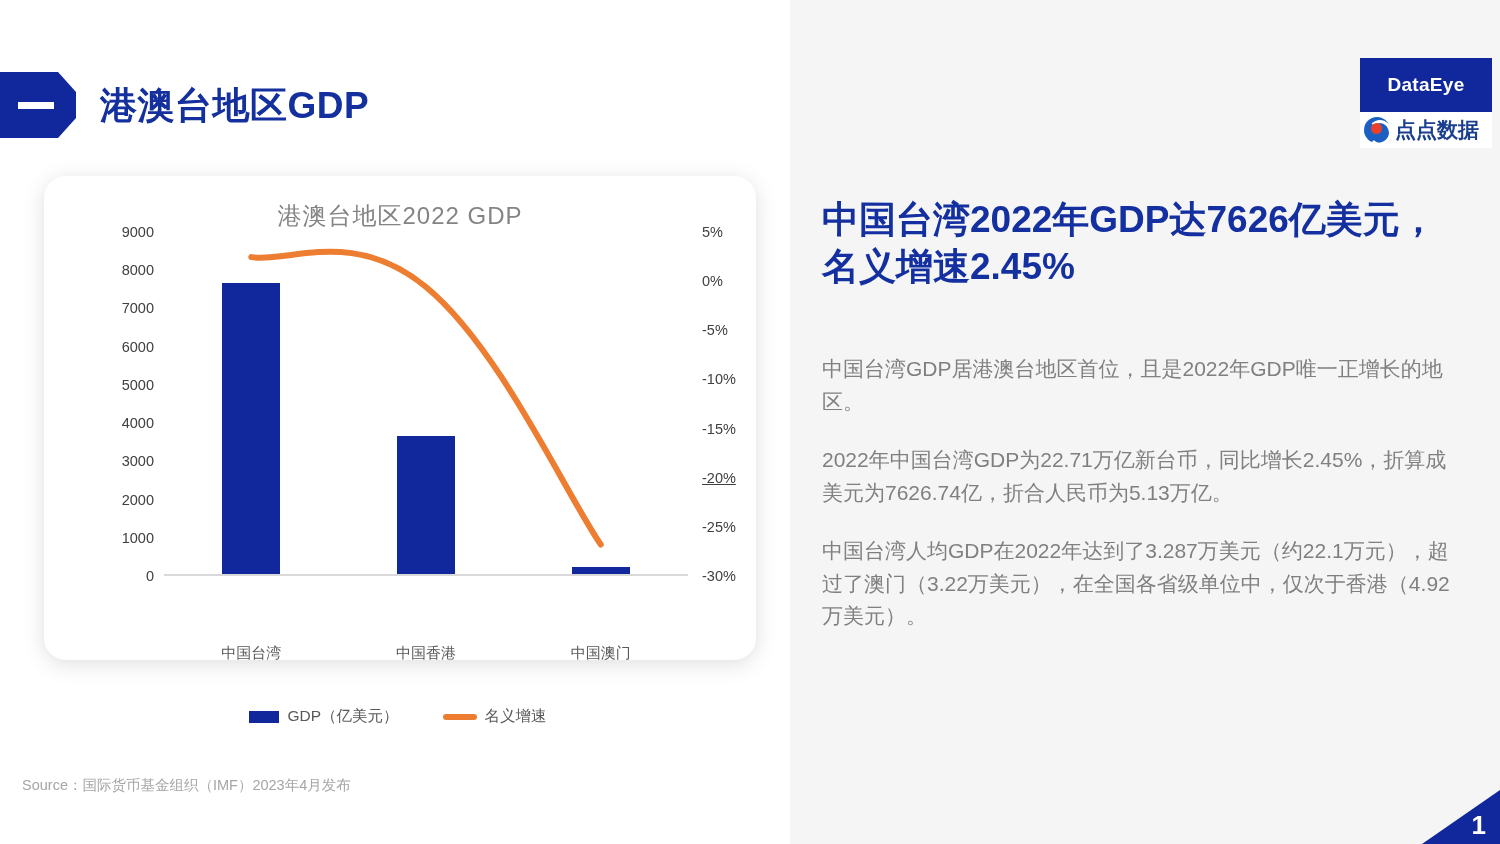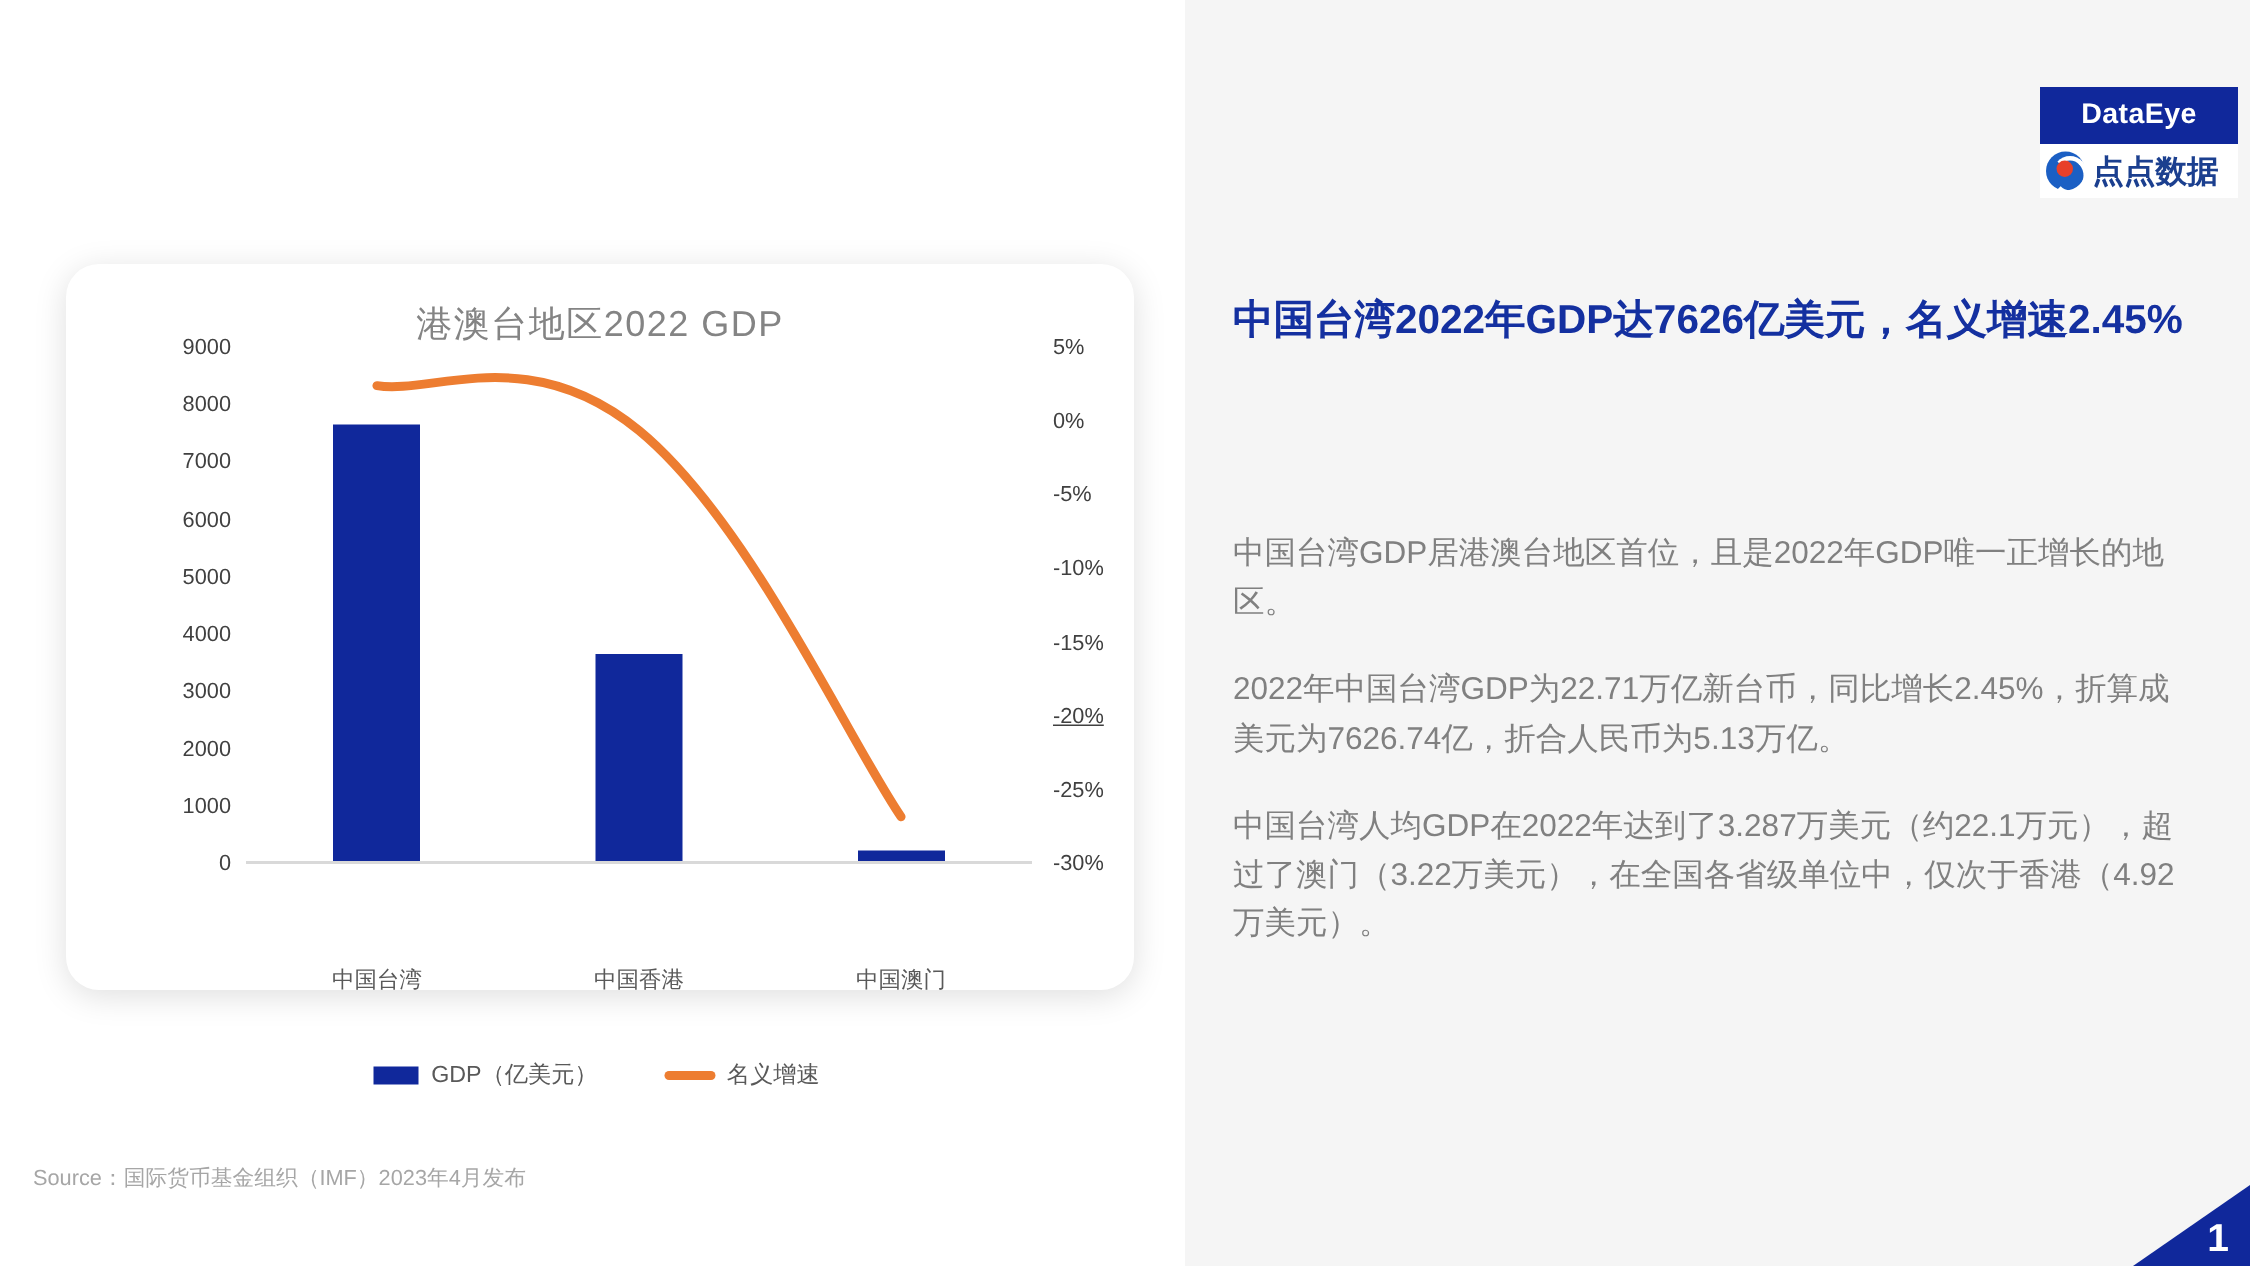--- a/index.html
+++ b/index.html
@@ -25,21 +25,21 @@
     width:36px;height:7px;background:#ffffff;margin-left:-4px;
   }
   .hdr-title{
     margin-left:24px;color:#14309e;font-size:37px;font-weight:bold;
     letter-spacing:0.5px;line-height:1;white-space:nowrap;
   }
 
   
   .logo{position:absolute;right:8px;top:58px;width:132px;}
   .logo-top{
-    background:#10289b;color:#ffffff;height:38px;
+    background:#10289b;color:#ffffff;height:54px;
     display:flex;align-items:center;justify-content:center;
     font-size:19px;font-weight:bold;letter-spacing:0.3px;
   }
   .logo-bot{
     background:#ffffff;height:36px;display:flex;align-items:center;
     justify-content:flex-start;padding-left:4px;gap:5px;
   }
   .logo-mark{
     width:26px;height:26px;border-radius:50%;
     background:#1b5fc4;position:relative;flex:none;
@@ -92,21 +92,21 @@
 
   
   .source{
     position:absolute;left:22px;top:776px;font-size:14.5px;color:#a6a6a6;
     white-space:nowrap;
   }
 
   
   .r-head{
     position:absolute;left:822px;top:196px;width:640px;
-    color:#1430a0;font-size:27px;font-weight:bold;line-height:1.28;
+    color:#1430a0;font-size:37px;font-weight:bold;line-height:1.28;
     letter-spacing:0px;
   }
   .r-body{position:absolute;left:822px;top:332px;width:640px;}
   .r-para{
     font-size:21px;color:#808080;line-height:1.55;margin-bottom:26px;
     letter-spacing:0px;
   }
   .r-para:last-child{margin-bottom:0;}
 
   
@@ -123,20 +123,26 @@
     position:absolute;left:0;bottom:0;width:790px;height:3px;background:#ffffff;
   }
 </style>
 </head>
 <body>
 
 <div class="slide">
 
   <div class="right-bg"></div>
 
+  <div class="header">
+    <div class="hdr-badge">
+      <div class="dash"></div>
+    </div>
+    <div class="hdr-title">港澳台地区GDP</div>
+  </div>
 
   <div class="logo">
     <div class="logo-top">DataEye</div>
     <div class="logo-bot">
       <div class="logo-mark"></div>
       <div class="logo-cn">点点数据</div>
     </div>
   </div>
 
   <div class="chart-card">

